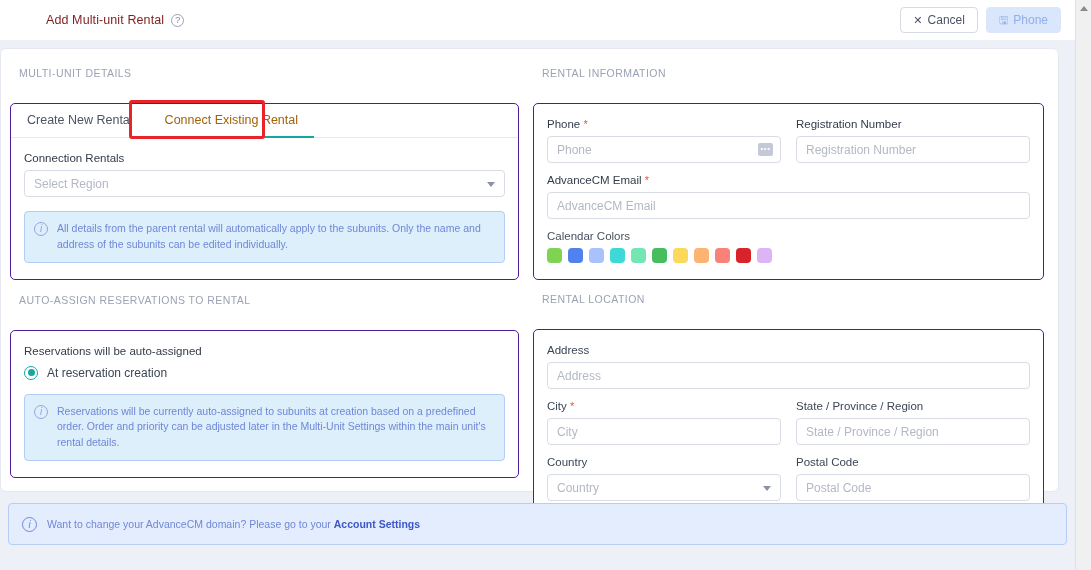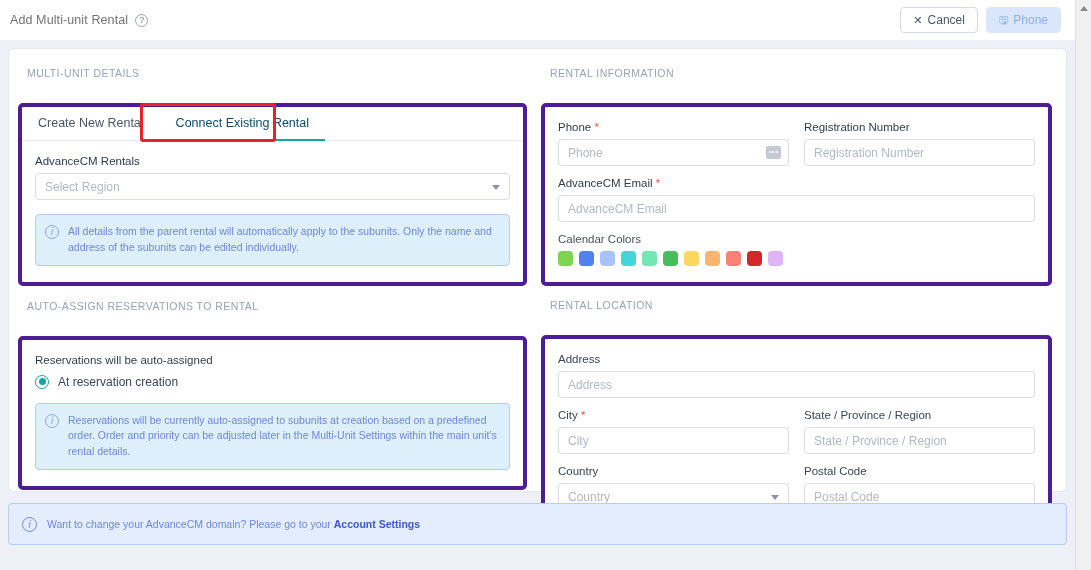--- a/index.html
+++ b/index.html
@@ -12,21 +12,21 @@
   .app { position: relative; width: 1091px; height: 570px; }
 
   
   .topbar {
     position: absolute; left: 0; top: 0; width: 1075px; height: 40px;
     background: #ffffff;
     display: flex; align-items: center; justify-content: space-between;
     padding: 0 14px 0 10px;
   }
   .title-wrap { display: flex; align-items: center; gap: 7px; }
-  .page-title { font-size: 12.5px; color: #737373; font-weight: 400; letter-spacing: .1px; }
+  .page-title { font-size: 12.5px; color: #7f1d1d; font-weight: 400; letter-spacing: .1px; margin-left: 36px; }
   .help-icon {
     width: 13px; height: 13px; border-radius: 50%;
     border: 1px solid #9aa3b5; color: #7b8499;
     font-size: 9px; line-height: 11px; text-align: center; font-weight: 400;
   }
   .topbtns { display: flex; align-items: center; gap: 8px; }
   .btn {
     height: 26px; border-radius: 4px; font-size: 12px;
     display: flex; align-items: center; gap: 5px; padding: 0 12px;
     cursor: pointer; white-space: nowrap;
@@ -45,42 +45,42 @@
     width: 16px; height: 17px; display: flex; align-items: center; justify-content: center;
     background: #f0f0f0;
   }
   .sb-arrow .tri {
     width: 0; height: 0; border-left: 4px solid transparent; border-right: 4px solid transparent;
     border-bottom: 5px solid #8a8a8a;
   }
 
   
   .card {
-    position: absolute; left: 8px; top: 48px; width: 1059px; height: 444px;
+    position: absolute; left: 0; top: 48px; width: 1059px; height: 444px;
     background: #fff; border: 1px solid #e6e8f0; border-radius: 6px;
     display: flex; gap: 0;
   }
   .col { padding: 0; }
   .col-left { width: 528px; padding: 12px 10px 12px 9px; }
   .col-right { width: 529px; padding: 12px 14px 12px 4px; }
 
   .section-label {
     font-size: 10.5px; color: #9ba2b3; letter-spacing: .45px;
     text-transform: uppercase; margin: 6px 0 7px 9px;
   }
-  .panel { border: 4px solid #4c1d95; border-radius: 5px; background: #fff; margin-top: 24px; }
+  .panel { border: 1px solid #4c1d95; border-radius: 5px; background: #fff; margin-top: 24px; }
 
   
   .tabs { display: flex; border-bottom: 1px solid #e6e8f0; height: 34px; position: relative; }
   .tab {
     font-size: 12.5px; color: #4c5463; padding: 0 16px;
     display: flex; align-items: center; cursor: pointer;
     border-bottom: 2px solid transparent; margin-bottom: -1px;
   }
-  .tab.active { color: #0c4a6e; border-bottom-color: #14a8a0; }
+  .tab.active { color: #a16207; border-bottom-color: #14a8a0; }
   .redbox {
     position: absolute; left: 118px; top: -4px; width: 136px; height: 39px;
     border: 3px solid #e8242a; border-radius: 3px; pointer-events: none;
   }
 
   .panel-body { padding: 14px 13px 16px 13px; }
 
   .field-label { font-size: 11.5px; color: #333c4a; font-weight: 400; margin-bottom: 6px; }
   .req { color: #f0522b; font-size: 11px; }
   .input {
@@ -183,21 +183,21 @@
       <div class="section-label">MULTI-UNIT DETAILS</div>
 
       <div class="panel">
         <div class="tabs">
           <div class="tab">Create New Rental</div>
           <div class="tab active">Connect Existing Rental</div>
           <div class="redbox"></div>
         </div>
 
         <div class="panel-body">
-          <div class="field-label">AdvanceCM Rentals</div>
+          <div class="field-label">Connection Rentals</div>
           <div class="input select">
             <span>Select Region</span>
             <span class="caret"></span>
           </div>
 
           <div class="alert">
             <span class="alert-icon">i</span>
             <span class="alert-text">All details from the parent rental will automatically apply to the subunits. Only the name and address of the subunits can be edited individually.</span>
           </div>
         </div>

